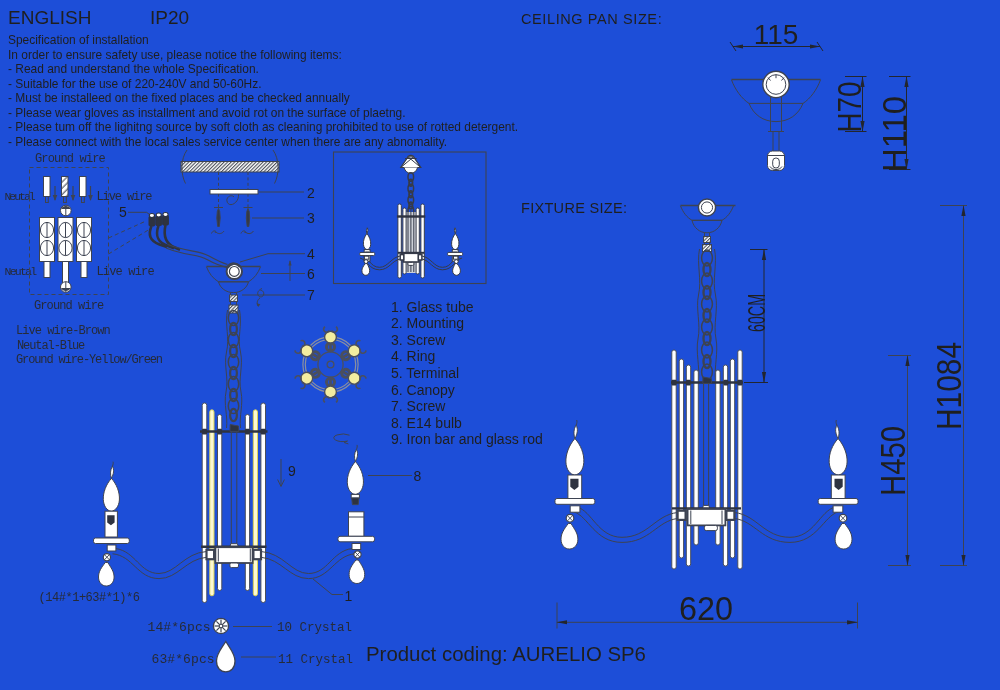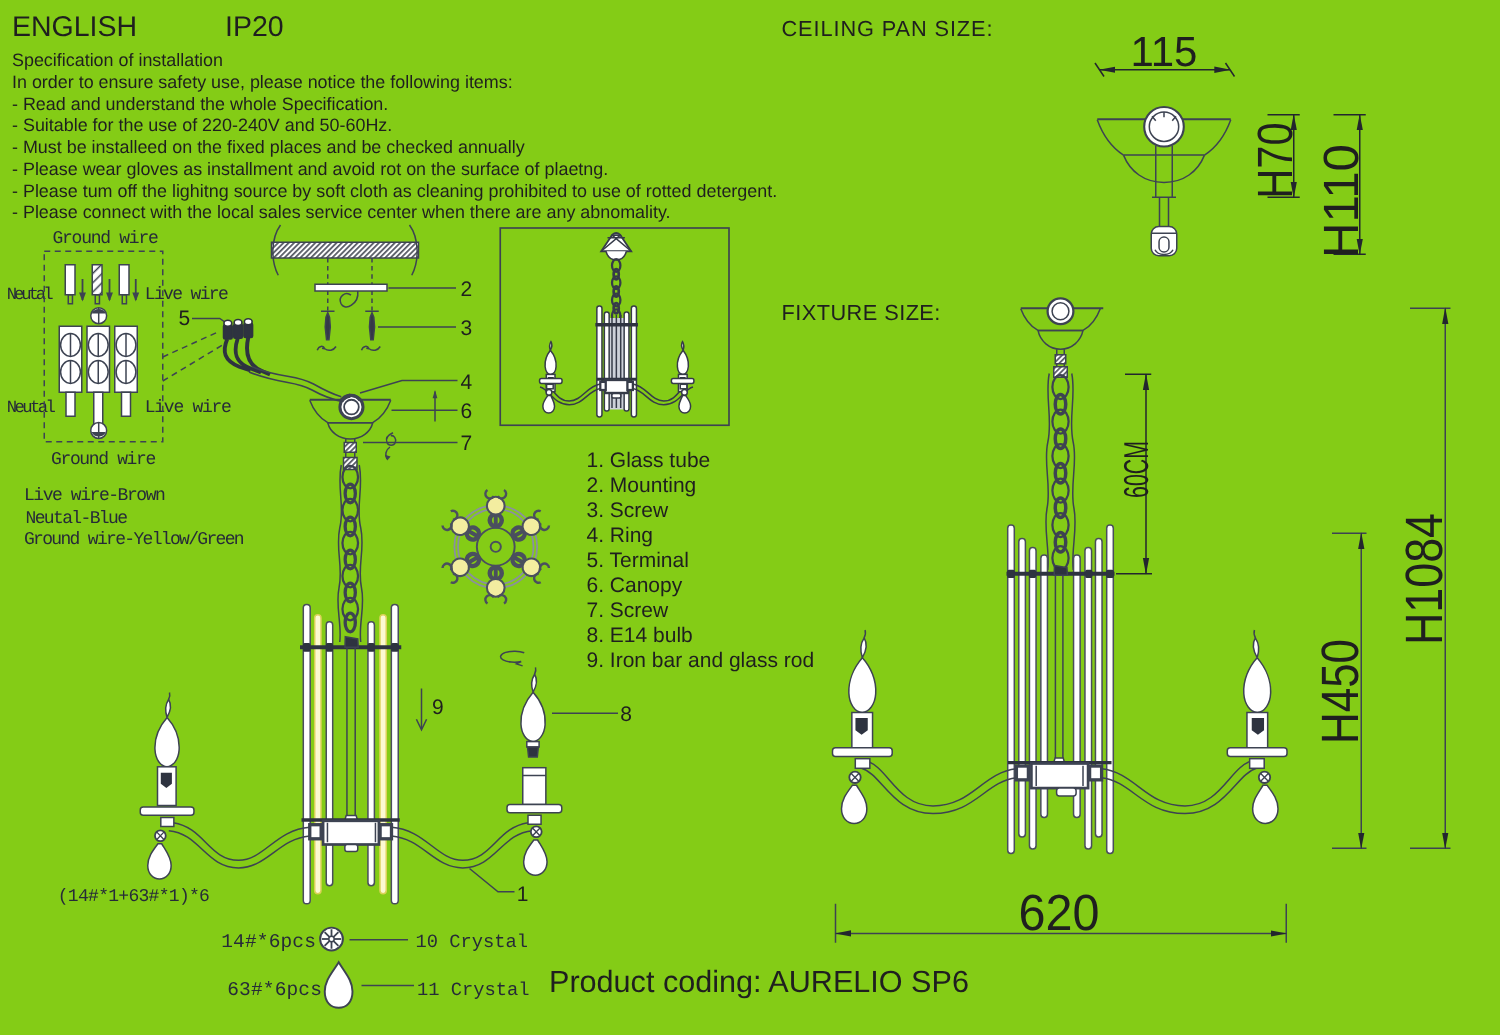--- a/index.html
+++ b/index.html
@@ -1,16 +1,16 @@
 <!DOCTYPE html>
 <html><head>
 <meta charset="utf-8">
 <style>
   html,body{margin:0;padding:0;background:#ffffff;}
-  #page{position:relative;width:1000px;height:690px;background:#84cc16;overflow:hidden;}
+  #page{position:relative;width:1000px;height:690px;background:#1d4ed8;overflow:hidden;}
   svg{position:absolute;top:0;left:0;}
   text{font-family:"Liberation Sans",sans-serif;fill:#1f1f1f;}
   .mono text,text.mono{font-family:"Liberation Mono",monospace;fill:#262b38;}
   .ln{stroke:#3d4352;stroke-width:1;fill:none;}
   .num{font-size:14px;fill:#2a2f3a;}
   .dim{font-size:28px;fill:#23262e;}
 </style>
 </head>
 <body>
 <div id="page">

